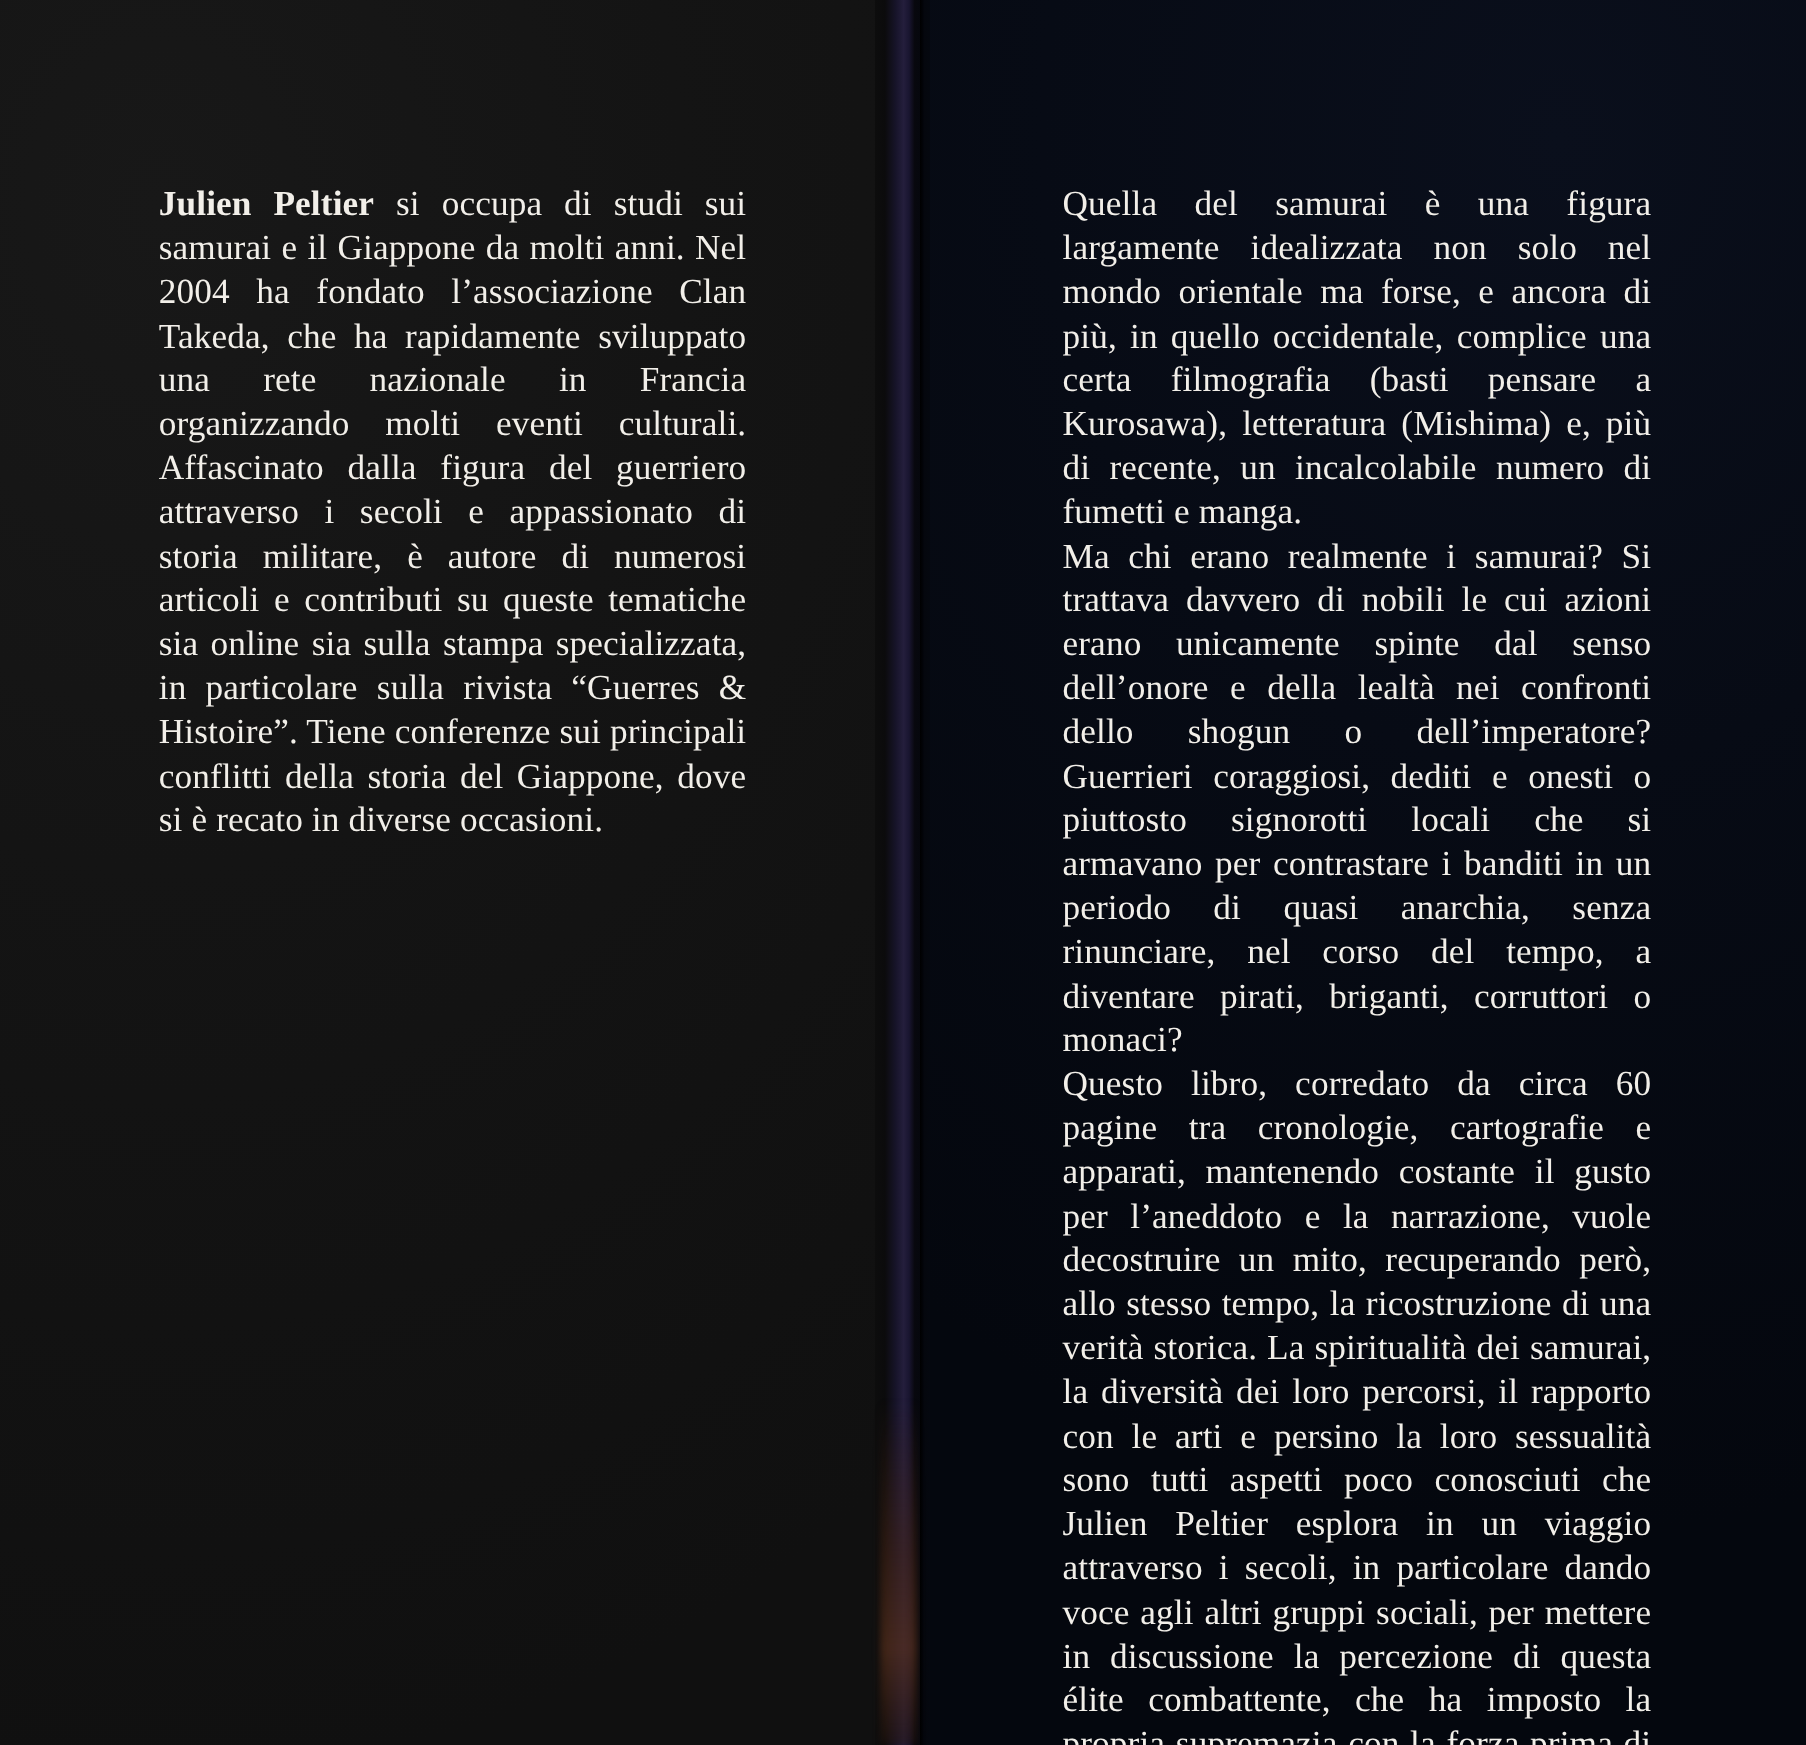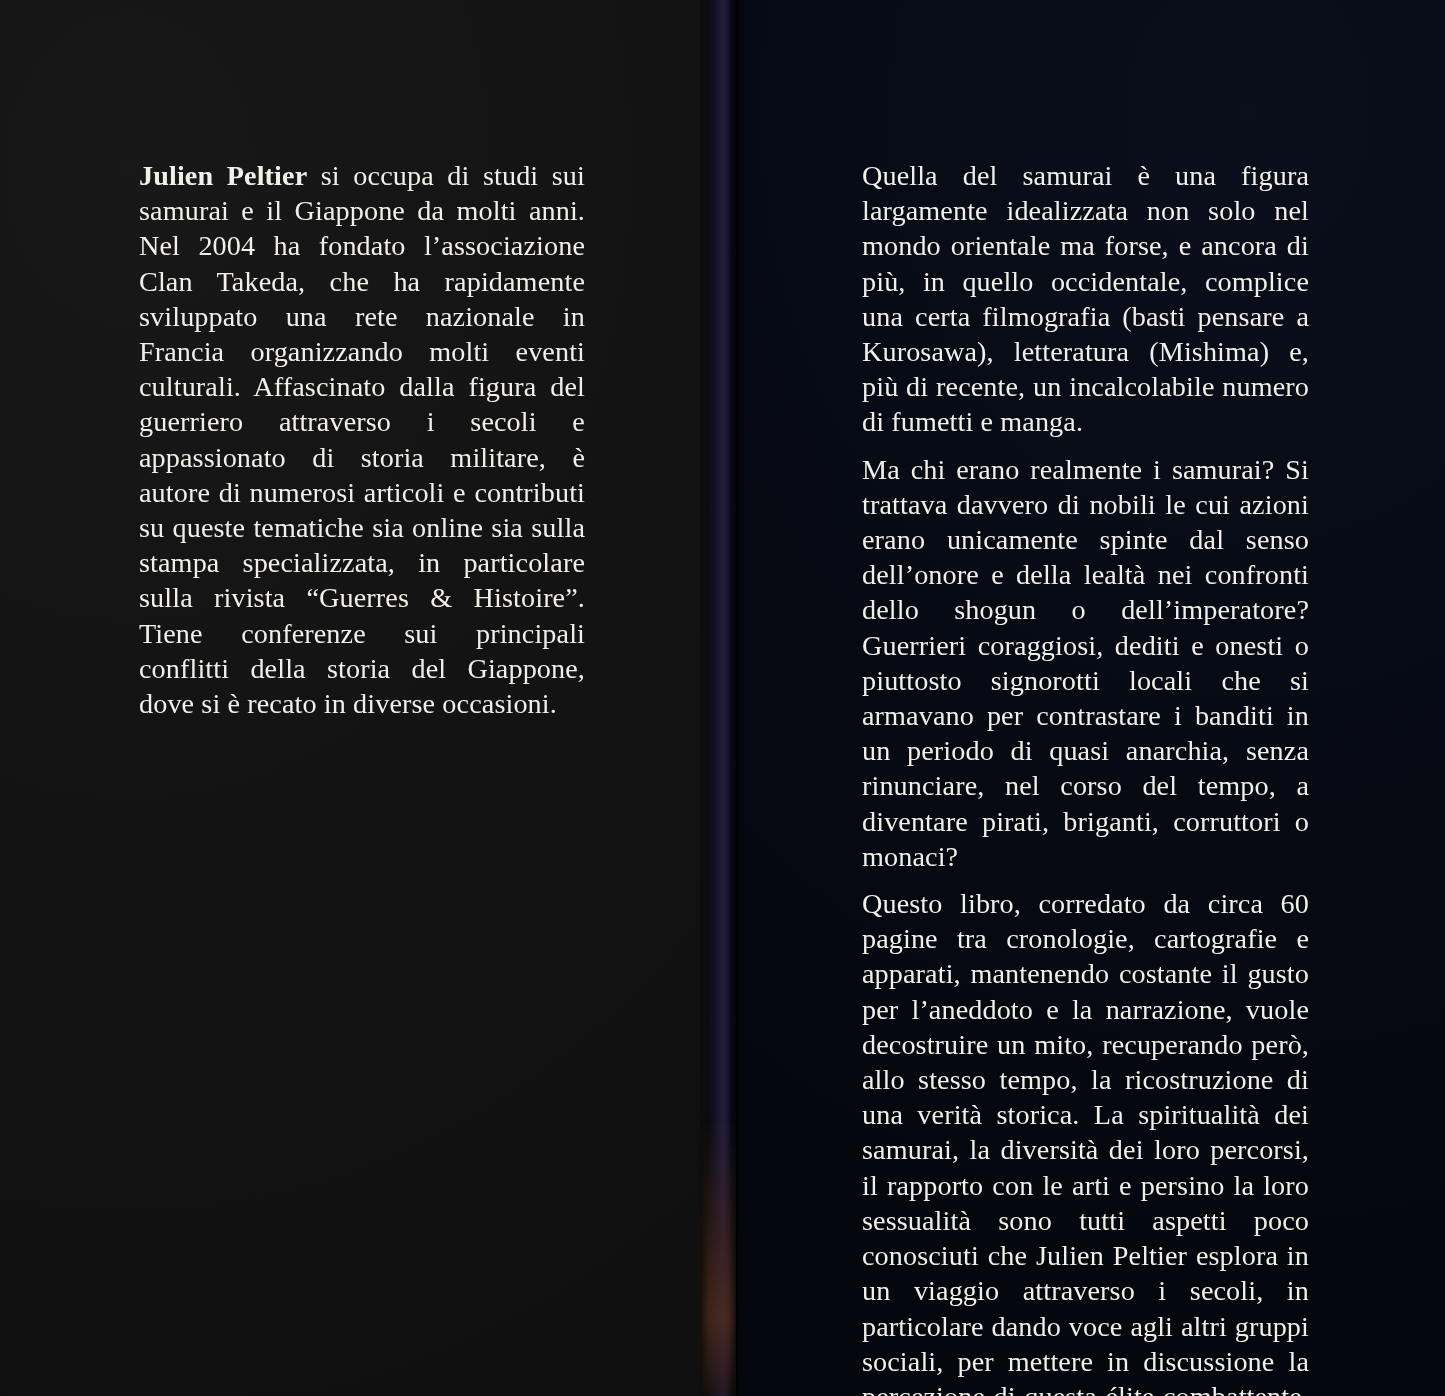--- a/index.html
+++ b/index.html
@@ -103,21 +103,21 @@
     width: 470px;
   }
 
   .col-right {
     left: 850px;
     top: 146px;
     width: 471px;
   }
 
   .col p {
-    margin: 12px;
+    margin: 0;
     text-align: justify;
   }
 
   .author-name {
     font-weight: bold;
   }
 </style>
 </head>
 <body>
 

